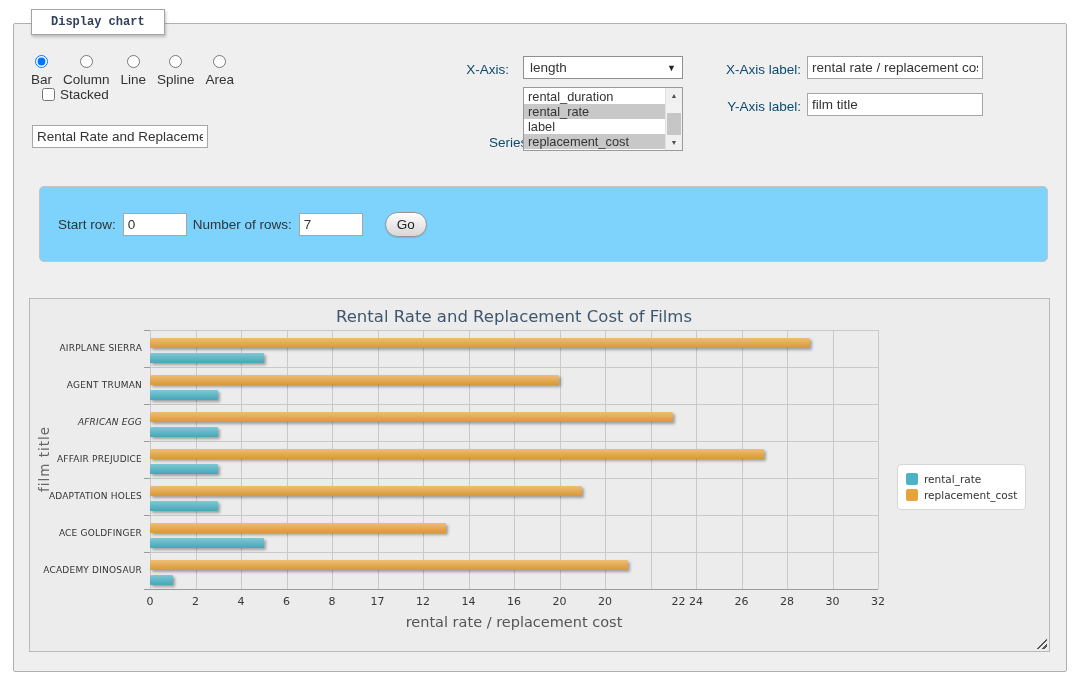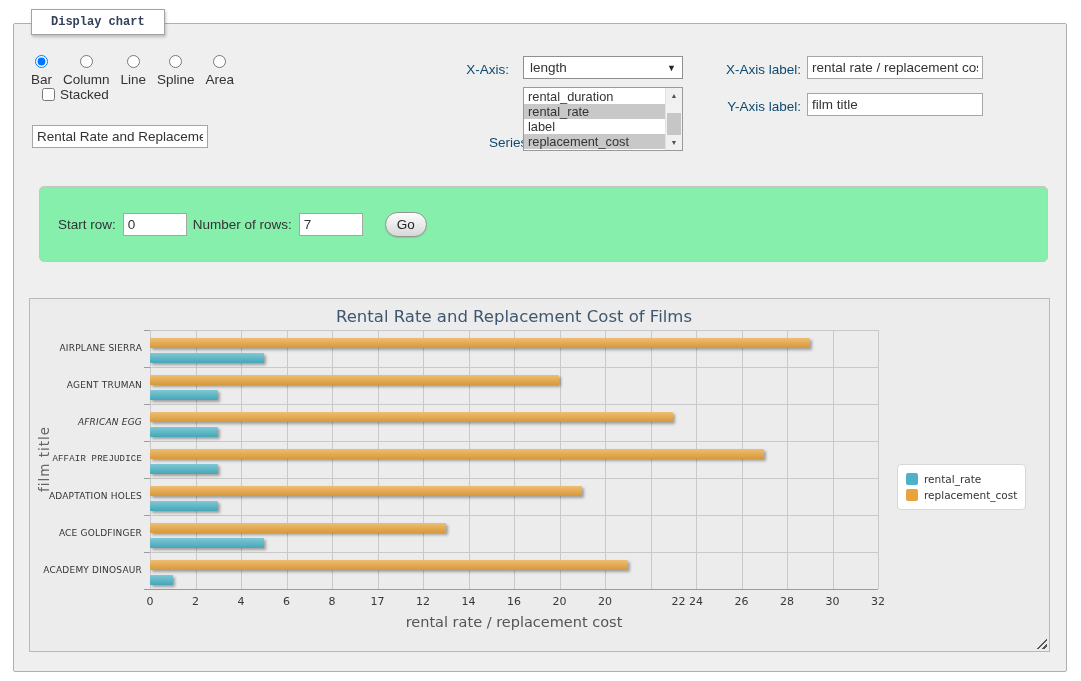--- a/index.html
+++ b/index.html
@@ -43,21 +43,21 @@
             color:#4f4f4f; font-size:7px; text-align:center; line-height:15px; }
   .sb-btn.up { top:0; } .sb-btn.down { bottom:0; }
   .sb-thumb { position:absolute; left:1px; top:25px; width:14px; height:23px; background:#c6c6c6; }
 
   .axis-input { position:absolute; width:176px; height:23px; }
   .axis-input.x { left:793px; top:32px; }
   .axis-input.y { left:793px; top:69px; }
 
   
   .row-panel { position:absolute; left:25px; top:162px; width:1009px; height:76px;
-               background:#86efac; border:1px solid #c5c5c5; border-radius:5px;
+               background:#7dd3fc; border:1px solid #c5c5c5; border-radius:5px;
                display:flex; align-items:center; padding-left:18px; }
   .row-panel .cap { margin-right:7px; }
   .small-input { width:64px; height:23px; margin-right:6px; }
   .go-btn { margin-left:16px; height:25px; padding:0 11px; border:1px solid #949494;
             border-radius:13px; background:linear-gradient(#fdfdfd,#d7d7d7);
             font-family:"Liberation Sans",sans-serif; font-size:13.5px; color:#222;
             box-shadow:0 1px 1px rgba(0,0,0,.12); cursor:pointer; }
 
   
   .chart { position:absolute; left:15px; top:274px; width:1021px; height:354px;
@@ -236,18 +236,18 @@
       <div class="x-tick" style="left: 575px; top: 296px;">20</div>
       <div class="x-tick" style="left: 620.5px; top: 296px; margin-left: 28px;">22</div>
       <div class="x-tick" style="left: 666px; top: 296px;">24</div>
       <div class="x-tick" style="left: 711.5px; top: 296px;">26</div>
       <div class="x-tick" style="left: 757px; top: 296px;">28</div>
       <div class="x-tick" style="left: 802.5px; top: 296px;">30</div>
       <div class="x-tick" style="left: 848px; top: 296px;">32</div>
       <div class="cat-label" style="top: 44px;">AIRPLANE SIERRA</div>
       <div class="cat-label" style="top: 81px;">AGENT TRUMAN</div>
       <div class="cat-label" style="top: 118px; font-style: italic;">AFRICAN EGG</div>
-      <div class="cat-label" style="top: 155px; font-family: Liberation Mono, monospace;">AFFAIR PREJUDICE</div>
+      <div class="cat-label" style="top: 155px;">AFFAIR PREJUDICE</div>
       <div class="cat-label" style="top: 192px;">ADAPTATION HOLES</div>
       <div class="cat-label" style="top: 229px;">ACE GOLDFINGER</div>
       <div class="cat-label" style="top: 266px;">ACADEMY DINOSAUR</div>
     </div>
 </div>
 
 </body></html>

